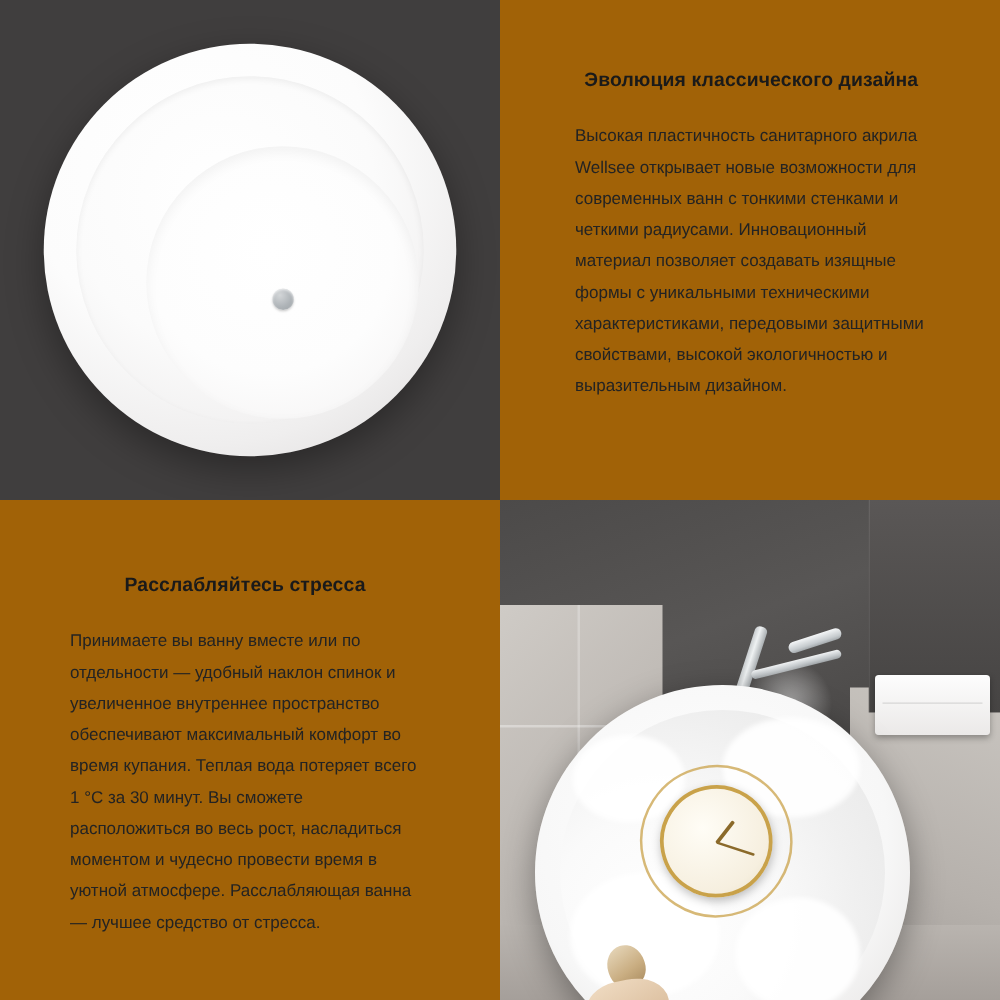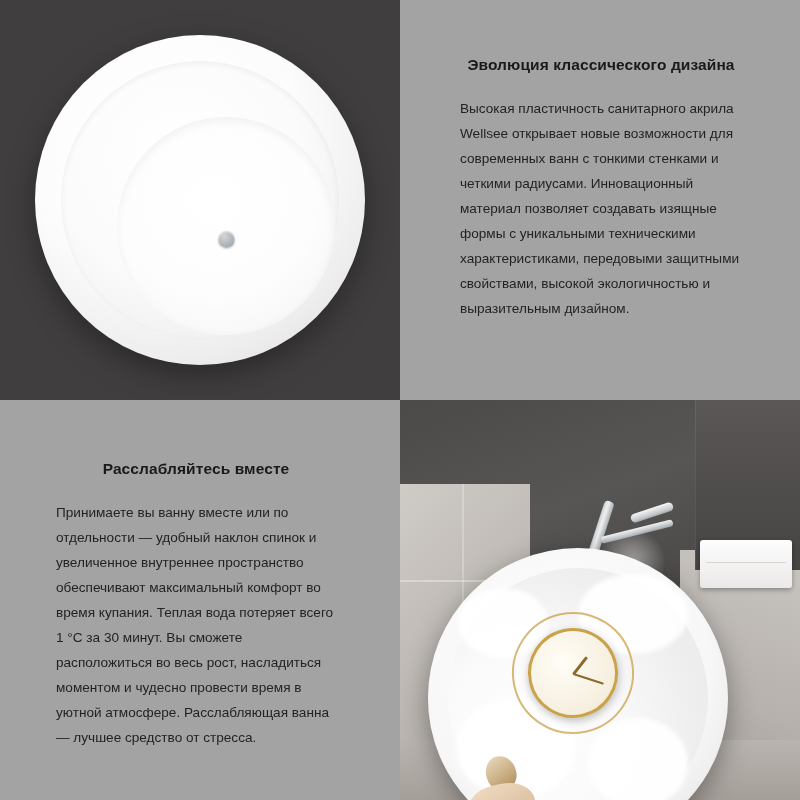--- a/index.html
+++ b/index.html
@@ -68,21 +68,21 @@
     height: 17px;
     margin-left: -8.5px;
     margin-top: -8.5px;
     border-radius: 50%;
     background: radial-gradient(circle at 35% 30%, #d3d6d8 0%, #b0b5b9 55%, #9aa0a4 100%);
     box-shadow: inset 0 1px 2px rgba(255,255,255,0.7), 0 1px 2px rgba(0,0,0,0.2);
   }
 
   
   .text-cell {
-    background: #a3a3a3;
+    background: #a16207;
     padding: 56px 42px 40px 44px;
     box-sizing: border-box;
   }
   .text-cell.bottom {
     padding: 60px 48px 40px 40px;
   }
   .heading {
     font-size: 15.5px;
     font-weight: bold;
     color: #1a1a1a;
@@ -281,21 +281,21 @@
       </div>
     </div>
   </div>
 
   <div class="cell text-cell">
     <h2 class="heading">Эволюция классического дизайна</h2>
     <p class="body-text">Высокая пластичность санитарного акрила Wellsee открывает новые возможности для современных ванн с тонкими стенками и четкими радиусами. Инновационный материал позволяет создавать изящные формы с уникальными техническими характеристиками, передовыми защитными свойствами, высокой экологичностью и выразительным дизайном.</p>
   </div>
 
   <div class="cell text-cell bottom">
-    <h2 class="heading">Расслабляйтесь вместе</h2>
+    <h2 class="heading">Расслабляйтесь стресса</h2>
     <p class="body-text">Принимаете вы ванну вместе или по отдельности — удобный наклон спинок и увеличенное внутреннее пространство обеспечивают максимальный комфорт во время купания. Теплая вода потеряет всего 1 °C за 30 минут. Вы сможете расположиться во весь рост, насладиться моментом и чудесно провести время в уютной атмосфере. Расслабляющая ванна — лучшее средство от стресса.</p>
   </div>
 
   <div class="cell photo-life">
     <div class="life-wall"></div>
     <div class="life-floor-left"></div>
     <div class="life-floor-right"></div>
     <div class="life-floor-bottom"></div>
     <div class="life-wall-panel"></div>
     <div class="radiator"></div>

